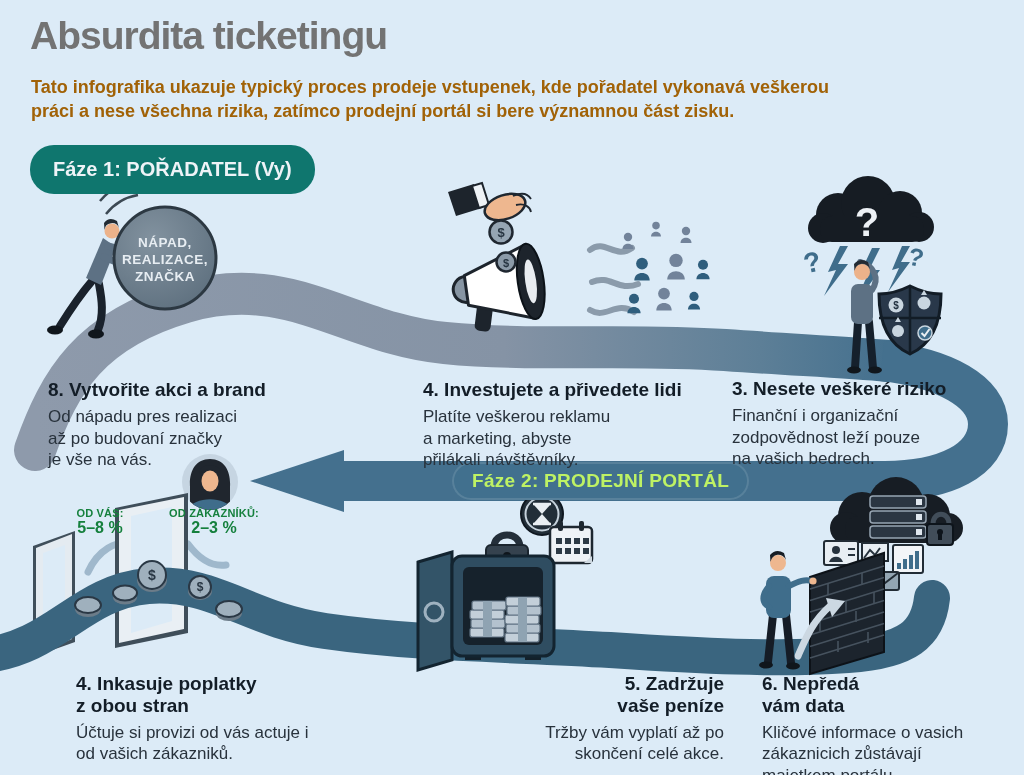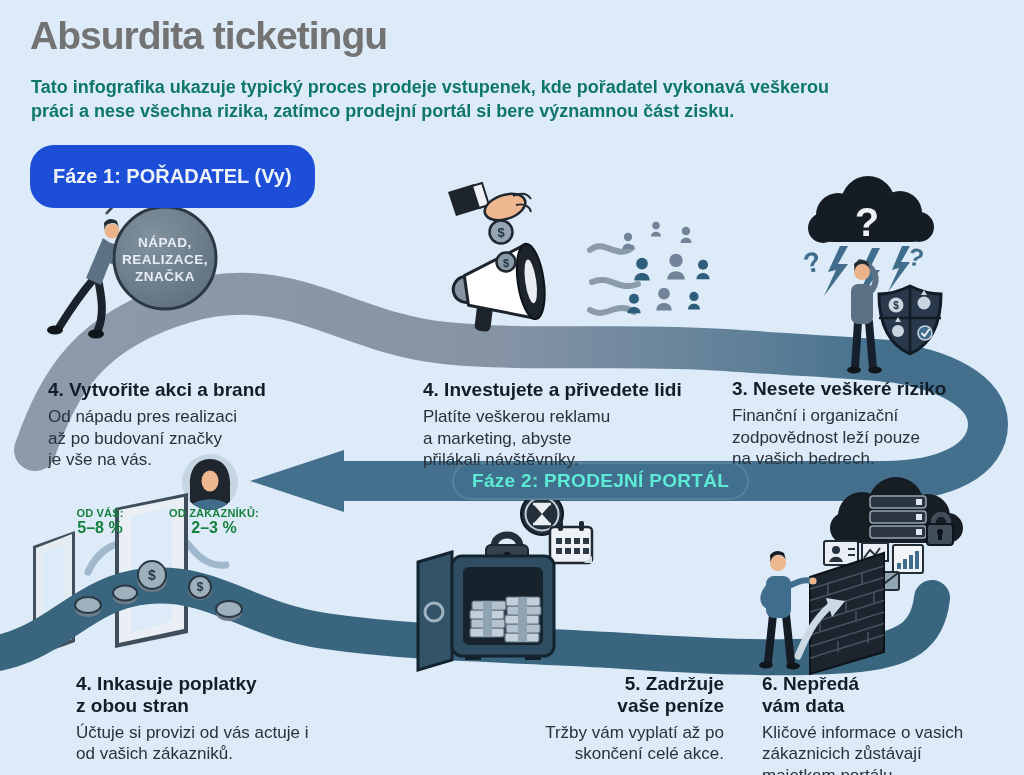--- a/index.html
+++ b/index.html
@@ -1,23 +1,23 @@
 <!DOCTYPE html>
 <html><head>
 <meta charset="utf-8">
 <style>
   html,body{margin:0;padding:0;background:#dcebf7;}
   .stage{position:relative;width:1024px;height:775px;background:#dcebf7;overflow:hidden;
          font-family:"Liberation Sans",sans-serif;}
   svg.art{position:absolute;left:0;top:0;font-family:"Liberation Sans",sans-serif;}
   .title{position:absolute;left:30px;top:14px;font-size:39px;font-weight:bold;color:#737373;letter-spacing:-1px;}
-  .subtitle{position:absolute;left:31px;top:76px;font-size:18px;font-weight:bold;color:#0f766e;line-height:1.32;}
-  .pill1{position:absolute;left:30px;top:145px;background:#1d4ed8;color:#eef3f7;font-size:20px;
-         font-weight:bold;padding:20px 23px;border-radius:24px;}
-  .pill2{position:absolute;left:452px;top:462px;background:#41708e;color:#5eead4;font-size:19px;
+  .subtitle{position:absolute;left:31px;top:76px;font-size:18px;font-weight:bold;color:#a16207;line-height:1.32;}
+  .pill1{position:absolute;left:30px;top:145px;background:#0f766e;color:#eef3f7;font-size:20px;
+         font-weight:bold;padding:13px 23px;border-radius:24px;}
+  .pill2{position:absolute;left:452px;top:462px;background:#41708e;color:#bef264;font-size:19px;
          font-weight:bold;padding:8px 20px;border-radius:20px;letter-spacing:.3px;
          box-shadow:0 0 0 2px rgba(255,255,255,0.12) inset;}
   .step{position:absolute;color:#28323c;}
   .step .h{font-size:19px;font-weight:bold;color:#131d27;line-height:1.15;margin-bottom:5px;}
   .step .b{font-size:17px;line-height:1.28;}
   .fee{position:absolute;transform:translateX(-50%);text-align:center;color:#15803d;}
   .fee .fl{font-size:11px;font-weight:bold;letter-spacing:.2px;}
   .fee .fv{font-size:16px;font-weight:bold;}
 </style>
 </head>
@@ -361,21 +361,21 @@
 <div class="fee" style="left:100px;top:507px;">
   <div class="fl">OD VÁS:</div>
   <div class="fv">5–8 %</div>
 </div>
 <div class="fee" style="left:214px;top:507px;">
   <div class="fl">OD ZÁKAZNÍKŮ:</div>
   <div class="fv">2–3 %</div>
 </div>
 
 <div class="step" style="left:48px;top:379px;width:310px;">
-  <div class="h">4. Vytvořite akci a brand</div>
+  <div class="h">8. Vytvořite akci a brand</div>
   <div class="b">
     <div>Od nápadu pres realizaci</div>
     <div>až po budovaní značky</div>
     <div>je vše na vás.</div>
   </div>
 </div>
 <div class="step" style="left:423px;top:379px;width:310px;">
   <div class="h">4. Investujete a přivedete lidi</div>
   <div class="b">
     <div>Platíte veškerou reklamu</div>

